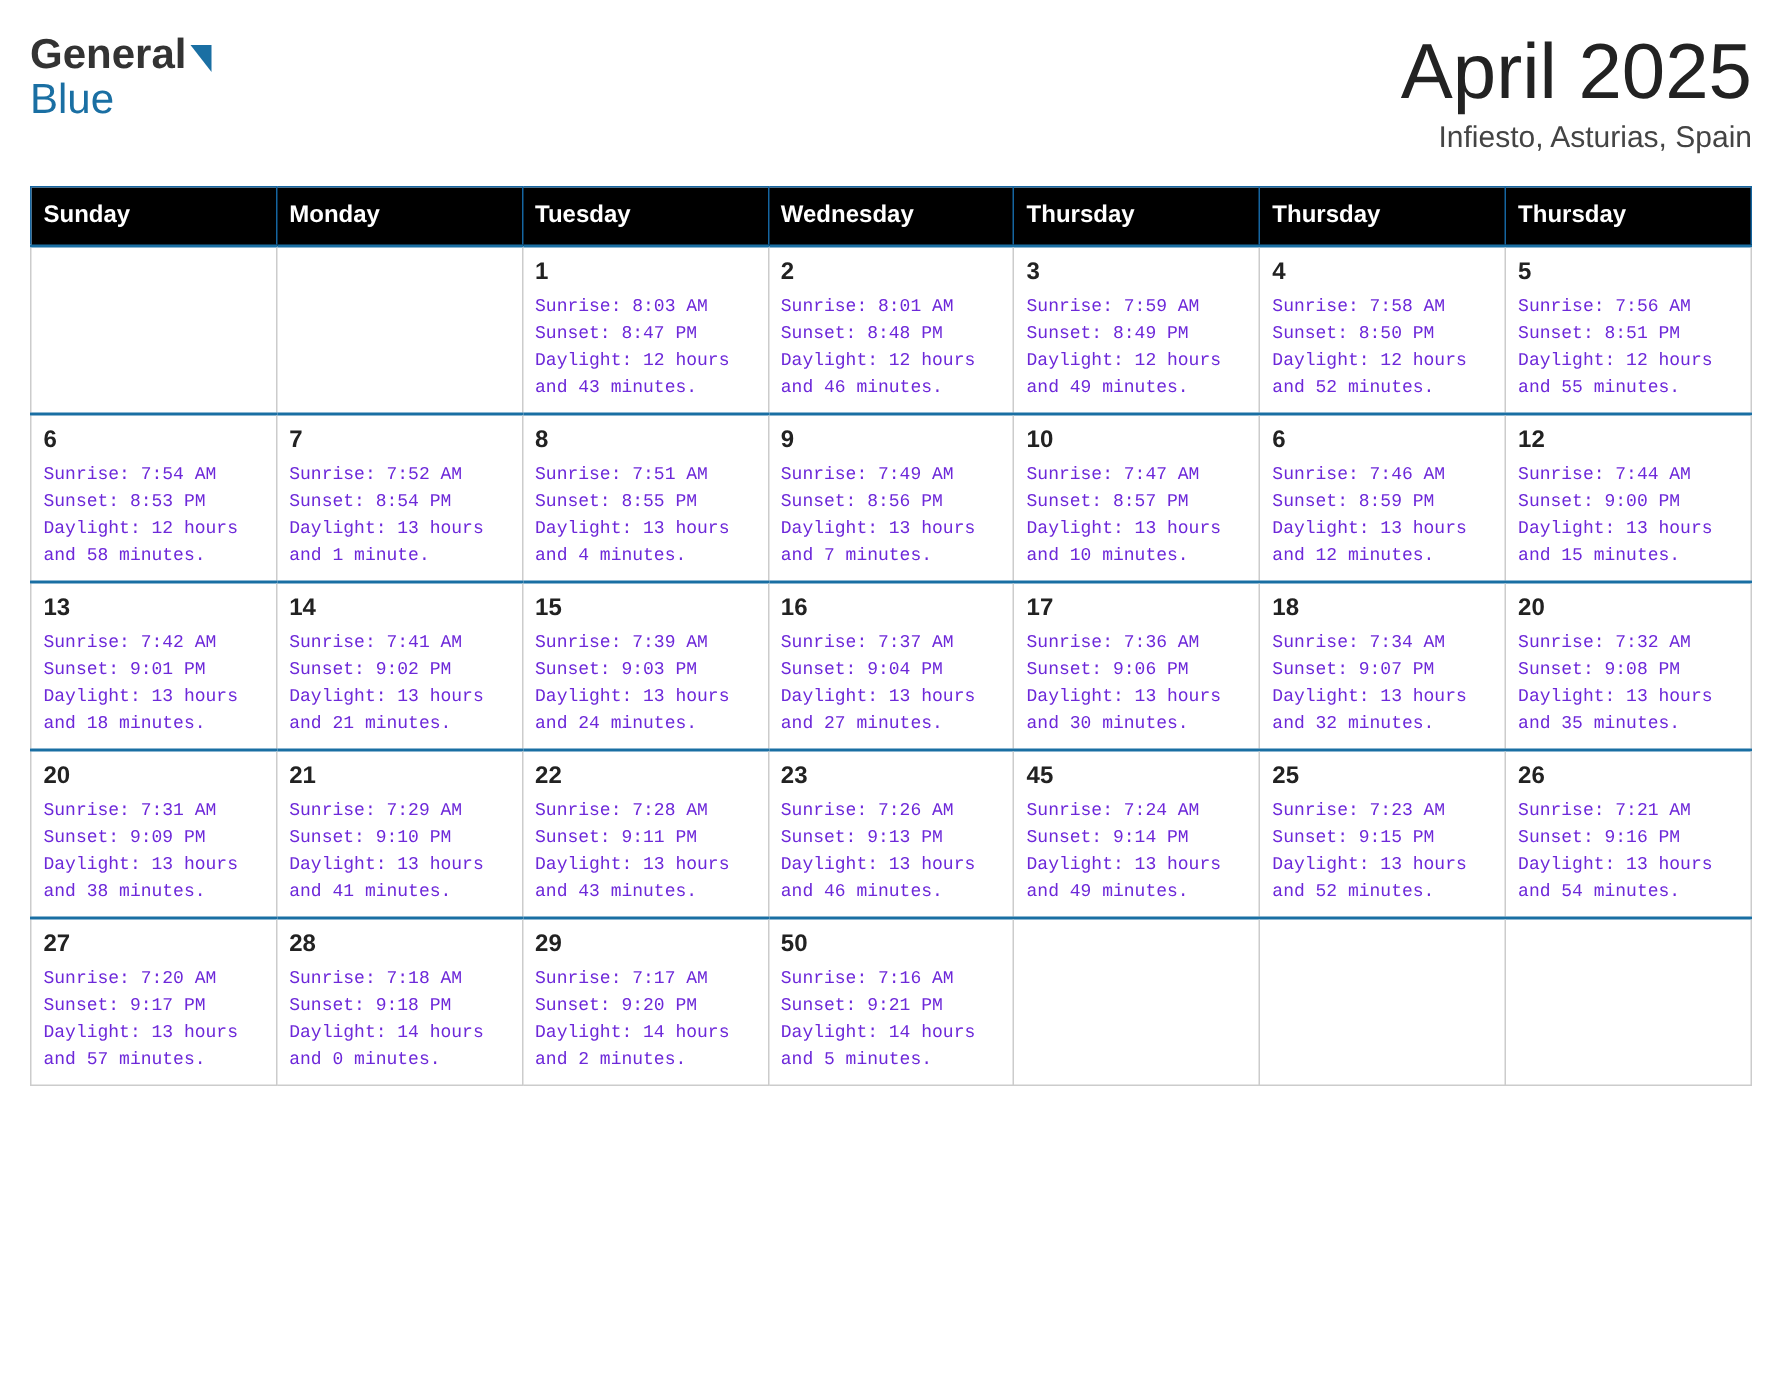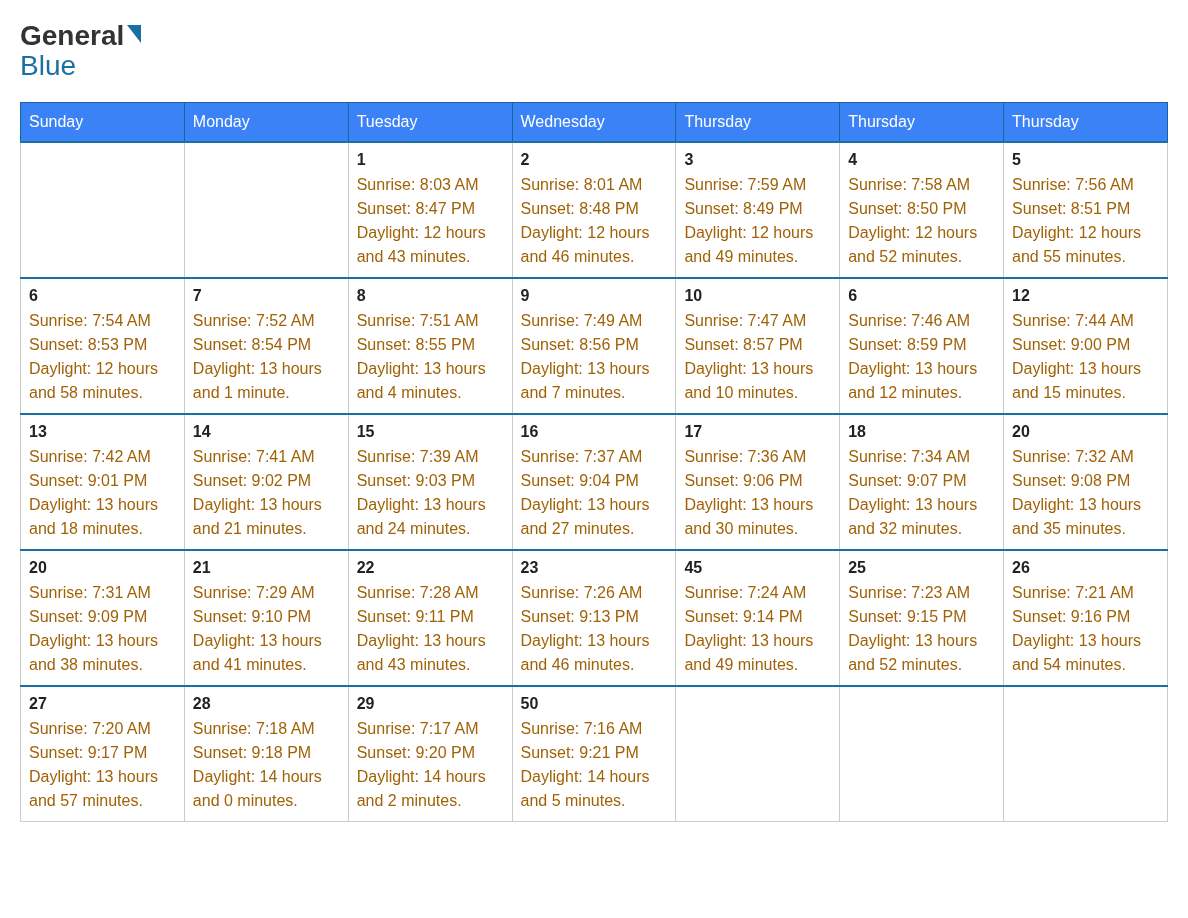--- a/index.html
+++ b/index.html
@@ -16,20 +16,21 @@
       align-items: flex-start;
       margin-bottom: 20px;
     }
     .logo {
       display: flex;
       flex-direction: column;
       align-items: flex-start;
     }
     .logo-text {
       display: flex;
+      align-items: center;
     }
     .logo-general {
       font-size: 28px;
       font-weight: bold;
       color: #333;
     }
     .logo-arrow {
       width: 0;
       height: 0;
       border-left: 14px solid transparent;
@@ -57,64 +58,69 @@
       font-size: 20px;
       color: #444;
       margin-top: 4px;
     }
     .calendar {
       width: 100%;
       border-collapse: collapse;
       border: 1px solid #ccc;
     }
     .calendar th {
-      background-color: #3b82f6;
+      background-color: #000000;
       color: #fff;
       padding: 10px 8px;
       text-align: left;
       font-size: 16px;
-      font-weight: normal;
+      font-weight: bold;
       border: 1px solid #1565a0;
     }
     .calendar td {
       border: 1px solid #ccc;
       vertical-align: top;
       padding: 8px;
       width: 14.28%;
       min-height: 100px;
     }
     .day-number {
       font-size: 16px;
       font-weight: bold;
       color: #222;
       display: block;
       margin-bottom: 4px;
     }
     .day-info {
-      font-size: 16px;
-      color: #a16207;
+      font-size: 12px;
+      color: #6d28d9;
       line-height: 1.5;
+      font-family: Liberation Mono, monospace;
     }
     .empty-cell {
       background: #fff;
     }
     .week-row td {
       border-top: 2px solid #1a6fa3;
     }
   </style>
 </head>
 <body>
 
 <div class="header">
   <div class="logo">
     <div class="logo-text">
       <span class="logo-general">General</span>
       <div class="logo-arrow"></div>
     </div>
     <span class="logo-blue">Blue</span>
+  </div>
+  <div class="title-block">
+    <div class="month-title">April 2025</div>
+    <div class="location-title">Infiesto, Asturias, Spain</div>
   </div>
 </div>
 
 <table class="calendar">
   <thead>
     <tr>
       <th>Sunday</th>
       <th>Monday</th>
       <th>Tuesday</th>
       <th>Wednesday</th>

